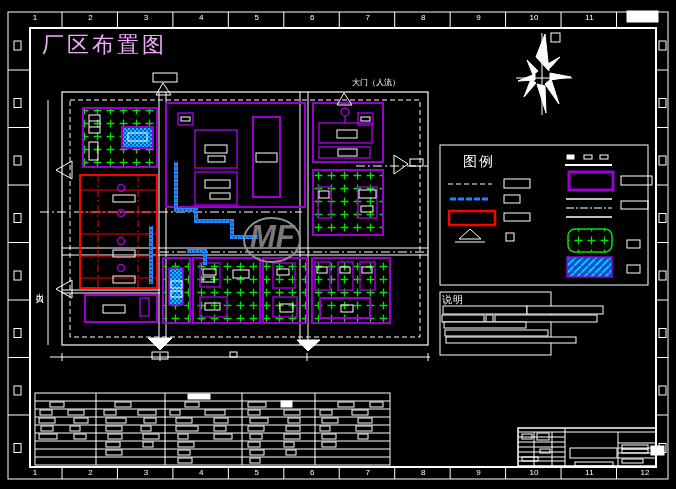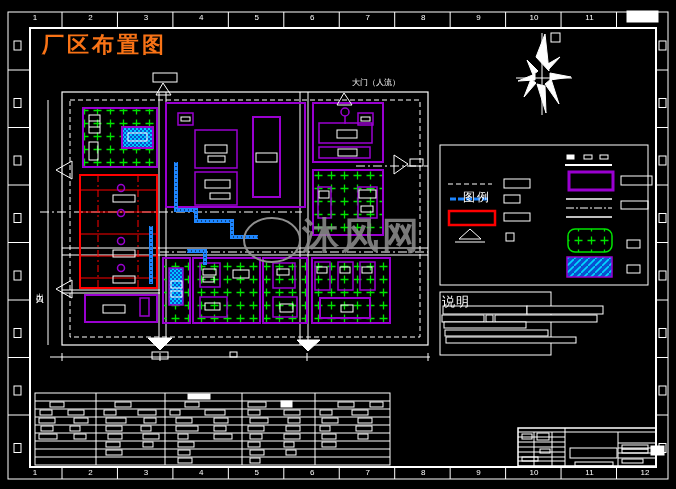--- a/index.html
+++ b/index.html
@@ -1,27 +1,27 @@
 <!DOCTYPE html>
 <html><head>
 <meta charset="utf-8">
 <style>
   html,body{margin:0;padding:0;background:#111;}
   #canvas{position:relative;width:676px;height:489px;background:#000;overflow:hidden;
           font-family:"Liberation Sans", sans-serif;}
   #gfx{position:absolute;left:0;top:0;}
   .abs{position:absolute;}
-  #sheet-title{left:42px;top:30px;font-size:22px;font-weight:bold;letter-spacing:3px;color:#f97316;white-space:nowrap;}
+  #sheet-title{left:42px;top:30px;font-size:22px;font-weight:normal;letter-spacing:3px;color:#f0abfc;white-space:nowrap;}
   #ruler-top,#ruler-bottom{position:absolute;left:0;width:100%;height:14px;}
   #ruler-top{top:13px;} #ruler-bottom{top:468px;}
   .rnum{position:absolute;width:16px;text-align:center;font-size:8px;color:#fff;}
   #gate-top-label{left:330px;top:77px;font-size:8px;color:#fff;white-space:nowrap;margin-left:22px;}
   #side-gate-label{left:33px;top:286px;font-size:8px;color:#fff;writing-mode:vertical-rl;letter-spacing:2px;}
-  #legend-title{left:463px;top:153px;font-size:12px;color:#fff;letter-spacing:2px;margin-top:36px;}
-  #notes-title{left:442px;top:293px;font-size:13px;color:#fff;letter-spacing:1px;}
+  #legend-title{left:463px;top:153px;font-size:14px;color:#fff;letter-spacing:2px;}
+  #notes-title{left:442px;top:293px;font-size:10px;color:#fff;letter-spacing:1px;}
   #watermark{left:0;top:0;width:676px;height:489px;opacity:.85;pointer-events:none;}
   #wm-logo{position:absolute;left:250px;top:219px;font-size:31px;font-style:italic;font-weight:bold;color:#8f8f8f;}
   #wm-name{position:absolute;left:302px;top:211px;font-size:37px;font-weight:bold;letter-spacing:3px;color:#8f8f8f;white-space:nowrap;}
   #wm-url{position:absolute;left:306px;top:255px;font-size:18px;font-weight:bold;color:#8f8f8f;white-space:nowrap;}
 </style>
 </head>
 <body>
 
 <div id="canvas">
 
@@ -403,16 +403,16 @@
       <div class="rnum" style="left: 636.95px;">12</div>
     </div>
 
   <div id="gate-top-label" class="abs">大门（人流）</div>
   <div id="side-gate-label" class="abs">出入口</div>
 
   <div id="legend-title" class="abs">图例</div>
   <div id="notes-title" class="abs">说明</div>
 
   <div id="watermark" class="abs">
-    <div id="wm-name">沐风网</div>
+    <div id="wm-logo">MF</div>
   </div>
 
 </div>
 
 </body></html>

